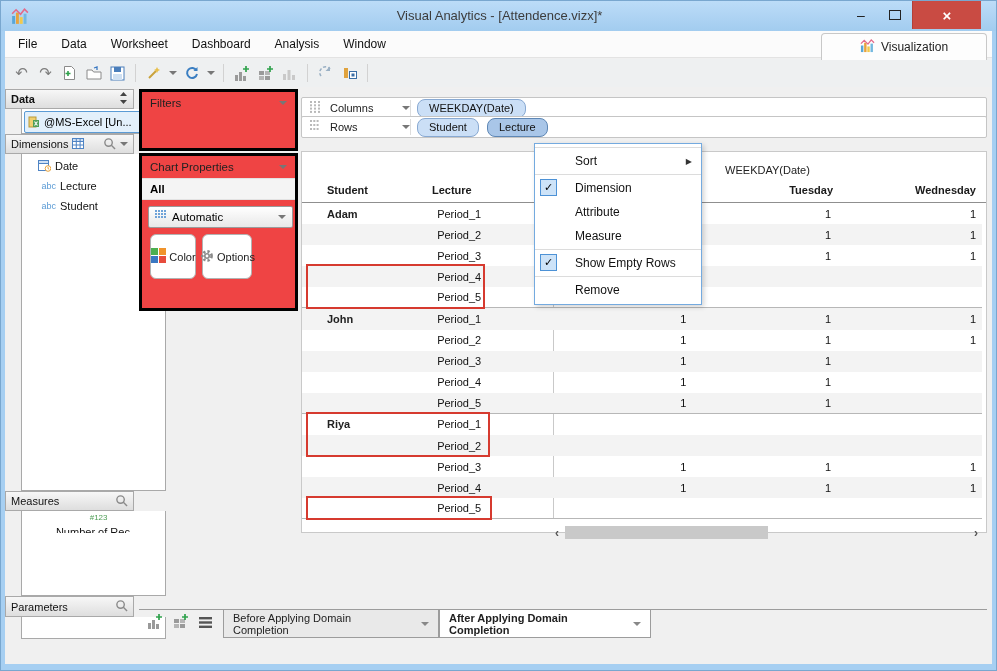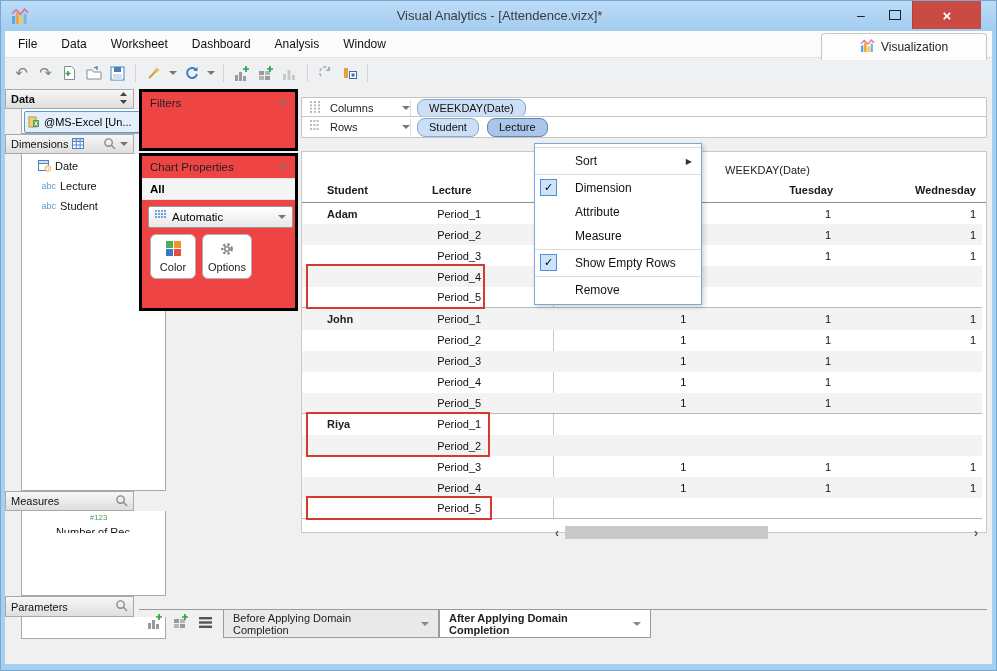--- a/index.html
+++ b/index.html
@@ -29,21 +29,21 @@
   .src-item{margin:2px;height:20px;border:1px solid #5b9bd5;border-radius:2px;background:#e3f0fb;display:flex;align-items:center;gap:4px;padding:0 3px;font-size:11px;white-space:nowrap;overflow:hidden;}
   .dim-item{height:20px;display:flex;align-items:center;gap:4px;padding-left:16px;font-size:11px;color:#111;white-space:nowrap;overflow:hidden;}
   .abc{color:#5b9bd5;font-size:9px;width:18px;}
   .n123{color:#4f9e57;font-size:8px;width:20px;}
   .spacer{flex:1;}
   
   .card{position:absolute;background:#ef4444;border:3px solid #000000;box-sizing:border-box;}
   .card-h{height:22px;display:flex;align-items:center;padding:0 8px;font-size:11.5px;color:#222;}
   .all-row{height:20px;display:flex;align-items:center;padding:0 8px;font-weight:bold;font-size:11.5px;background:#f4f4f4;border-top:1px solid #e2e2e2;border-bottom:1px solid #e2e2e2;}
   .mark-select{position:absolute;left:6px;top:50px;width:145px;height:22px;border:1px solid #9a9a9a;border-radius:2px;background:linear-gradient(#ffffff,#e8e8e8);display:flex;align-items:center;gap:5px;padding:0 6px;font-size:11.5px;box-sizing:border-box;}
-  .prop-btn{position:absolute;top:78px;width:46px;height:45px;background:#fff;border:1px solid #b2b2b2;border-radius:6px;display:flex;flex-direction:column;align-items:center;justify-content:center;gap:2px;font-size:11px;color:#222;box-sizing:border-box;}
+  .prop-btn{position:absolute;top:78px;width:46px;height:45px;background:#fff;border:1px solid #b2b2b2;border-radius:6px;display:flex;align-items:center;justify-content:center;gap:2px;font-size:11px;color:#222;box-sizing:border-box;}
   
   .shelf{position:absolute;left:296px;width:686px;height:22px;background:#fff;border:1px solid #c5c5c5;border-radius:2px;box-sizing:border-box;display:flex;align-items:center;}
   .shelf-label{display:flex;align-items:center;gap:6px;padding-left:8px;width:100px;font-size:11px;color:#222;}
   .shelf-sep{width:1px;height:16px;background:#ddd;margin-right:6px;}
   .pill{height:17px;border-radius:8px;background:#cbdff6;border:1px solid #88a9d2;font-size:11px;color:#111;display:flex;align-items:center;padding:0 11px;margin-right:8px;white-space:nowrap;}
   .pill.sel{background:#a9c6e8;border-color:#5e87b5;}
   
   .table-panel{position:absolute;left:296px;top:120px;width:686px;height:382px;background:#fff;border:1px solid #c9c9c9;box-sizing:border-box;}
   .th{position:absolute;font-size:11px;font-weight:bold;color:#1a1a1a;}
   .th-weekday{position:absolute;left:251px;width:429px;top:12px;text-align:center;font-size:11px;color:#222;}

